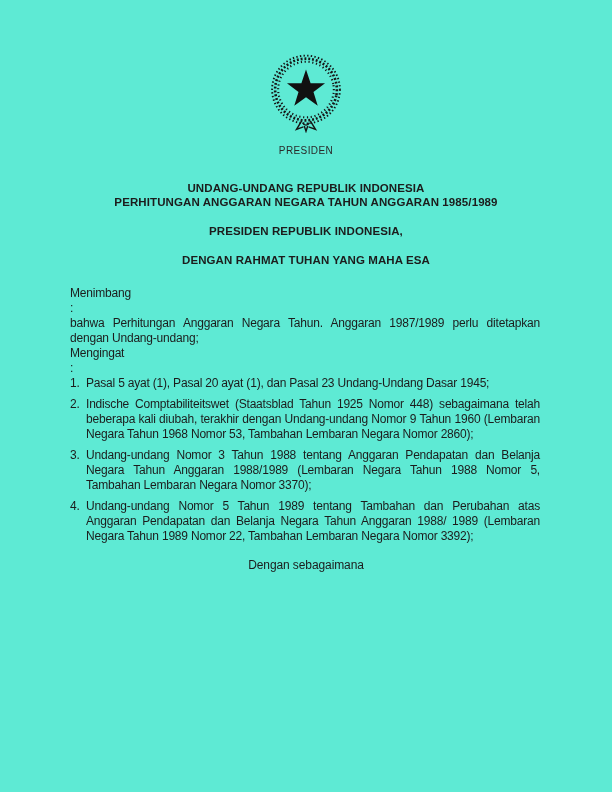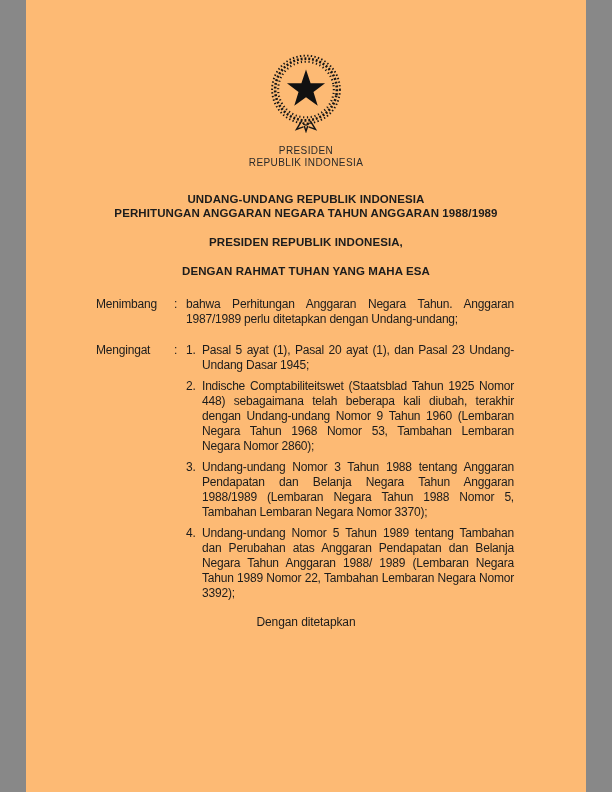--- a/index.html
+++ b/index.html
@@ -2,24 +2,24 @@
 <html><head>
 <meta charset="utf-8">
 <style>
   html, body {
     margin: 0;
     padding: 0;
     background: #888;
   }
   .page {
     position: relative;
-    width: 560px;
+    width: 612px;
     height: 792px;
     margin: 0 auto;
-    background: #fdba74;
+    background: #5eead4;
     font-family: "Liberation Sans", sans-serif;
     color: #1c1c1c;
     overflow: hidden;
     box-sizing: border-box;
   }
   .emblem-wrap {
     padding-top: 53px;
     text-align: center;
   }
   .emblem-wrap svg {
@@ -53,23 +53,24 @@
   .body-text {
     font-size: 12px;
     line-height: 15px;
     letter-spacing: -0.2px;
   }
   .clause {
     display: flex;
     margin-left: 70px;
     margin-right: 72px;
     align-items: flex-start;
+    flex-direction: column;
   }
   .clause.considering { margin-top: 19px; }
-  .clause.recalling   { margin-top: 16px; }
+  .clause.recalling   { }
   .clause-label {
     width: 78px;
     flex: none;
   }
   .clause-colon {
     width: 12px;
     flex: none;
   }
   .clause-body {
     flex: 1;
@@ -113,26 +114,25 @@
         <path d="M45 78 L39 88 L47 85"></path>
         <path d="M55 78 L61 88 L53 85"></path>
         <path d="M46 80 C48 84, 52 84, 54 80"></path>
         <path d="M48 84 L50 90 L52 84"></path>
       </g>
     </svg>
   </div>
 
   <div class="letterhead">
     <div>PRESIDEN</div>
-    <div>REPUBLIK INDONESIA</div>
   </div>
 
   <div class="title-block">
     <div>UNDANG-UNDANG REPUBLIK INDONESIA</div>
-    <div>PERHITUNGAN ANGGARAN NEGARA TAHUN ANGGARAN 1988/1989</div>
+    <div>PERHITUNGAN ANGGARAN NEGARA TAHUN ANGGARAN 1985/1989</div>
   </div>
 
   <div class="centered-bold opener">PRESIDEN REPUBLIK INDONESIA,</div>
 
   <div class="centered-bold invocation">DENGAN RAHMAT TUHAN YANG MAHA ESA</div>
 
   <div class="clause considering body-text">
     <div class="clause-label">Menimbang</div>
     <div class="clause-colon">:</div>
     <div class="clause-body">bahwa Perhitungan Anggaran Negara Tahun. Anggaran 1987/1989 perlu ditetapkan dengan Undang-undang;</div>
@@ -160,16 +160,16 @@
 
       <div class="ref-item">
         <div class="ref-num">4.</div>
         <div class="ref-text">Undang-undang Nomor 5 Tahun 1989 tentang Tambahan dan Perubahan atas Anggaran Pendapatan dan Belanja Negara Tahun Anggaran 1988/ 1989 (Lembaran Negara Tahun 1989 Nomor 22, Tambahan Lembaran Negara Nomor 3392);</div>
       </div>
 
     </div>
   </div>
 
   <div class="approval">
-    <div>Dengan ditetapkan</div>
+    <div>Dengan sebagaimana</div>
   </div>
 
 </div>
 
 </body></html>

